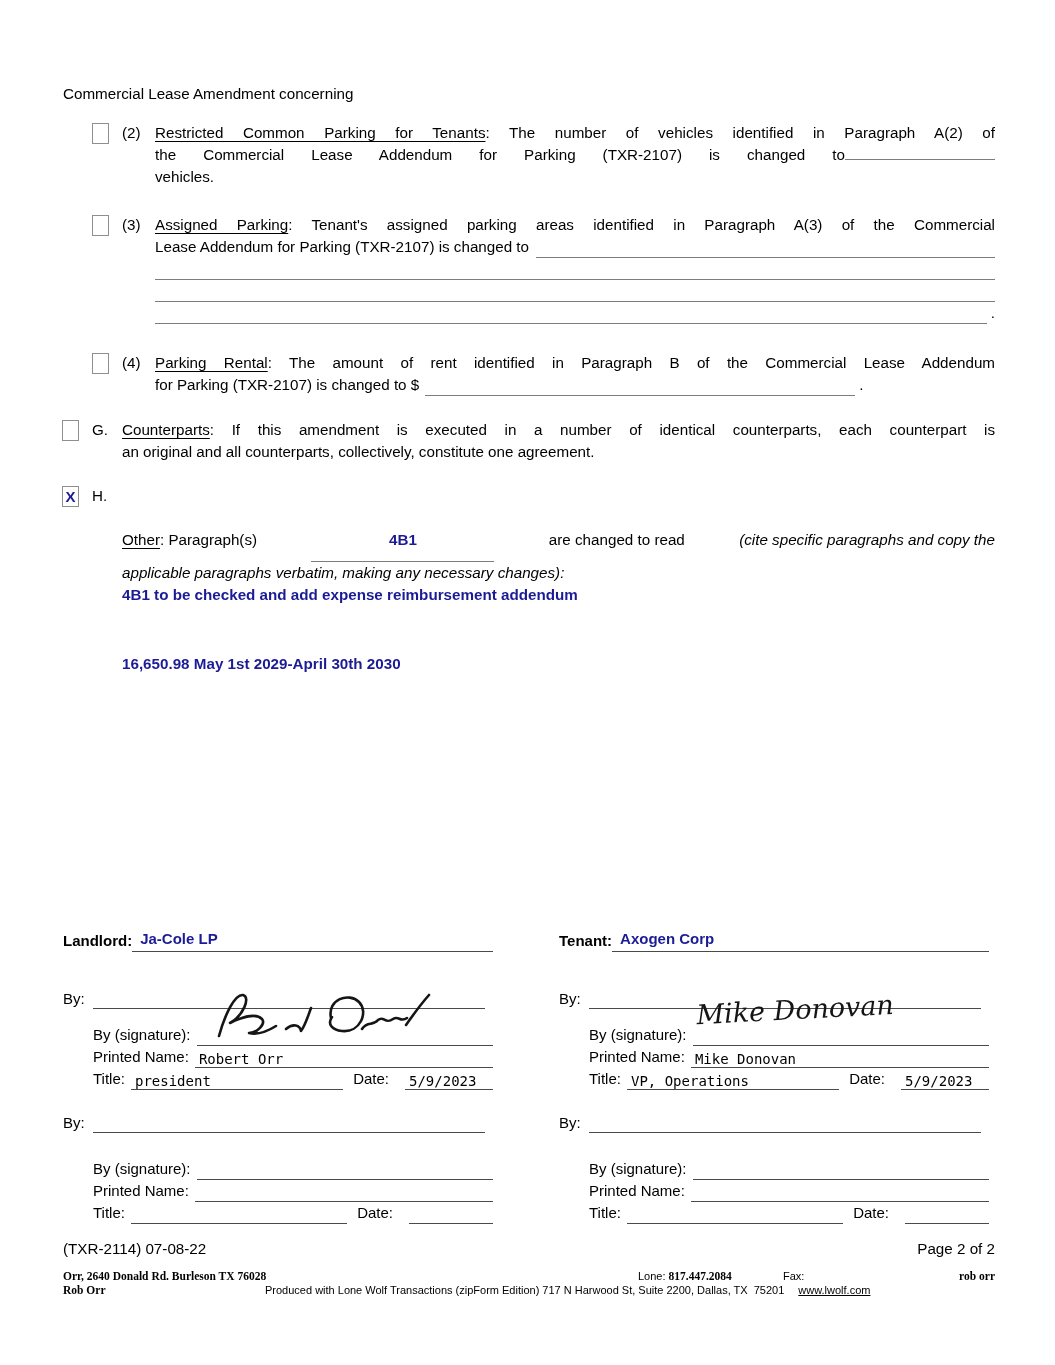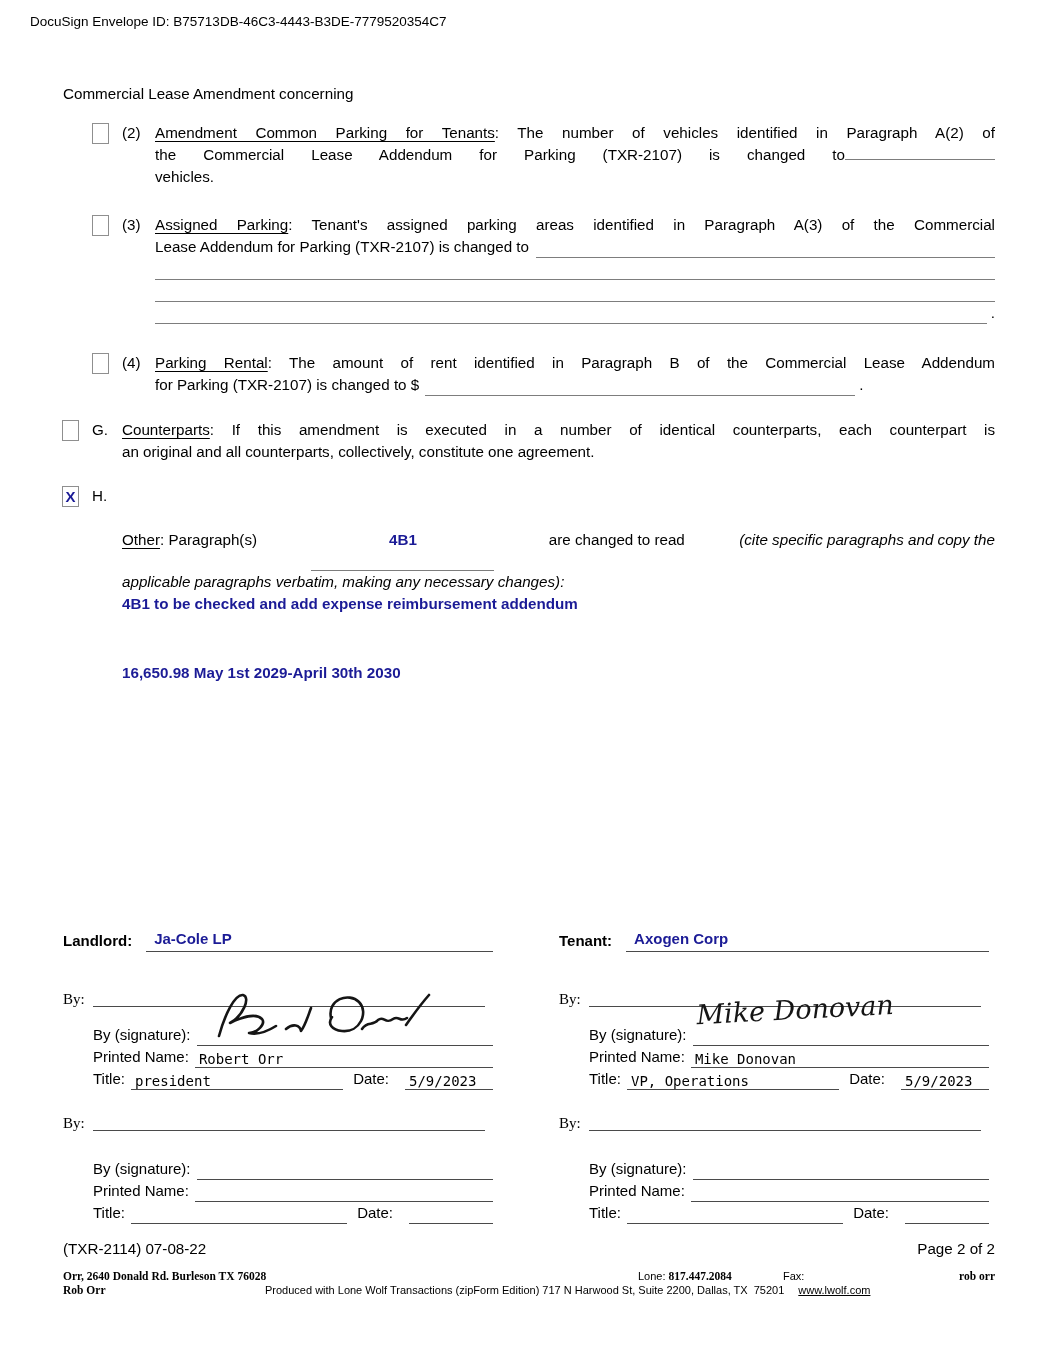--- a/index.html
+++ b/index.html
@@ -29,29 +29,29 @@
   .it{font-style:italic;}
   .fline{display:flex;align-items:flex-end;height:22px;}
   .fgrow{flex:1;border-bottom:1.5px solid var(--linegray);margin-left:7px;height:18px;}
   .blank-inline{display:inline-block;width:150px;border-bottom:1.5px solid var(--linegray);height:14px;}
   .blankrow{display:flex;align-items:flex-end;height:22px;}
   .bl{flex:1;border-bottom:1.5px solid var(--linegray);height:18px;}
   .dot{margin-left:4px;}
   .blank-430{display:inline-block;width:430px;border-bottom:1.5px solid var(--linegray);height:14px;margin-left:6px;}
   .hline1{display:flex;align-items:baseline;justify-content:space-between;white-space:pre;margin-top:44px;}
   .blank4b1{display:inline-block;width:183px;text-align:center;color:var(--blue);font-weight:bold;
-            border-bottom:1.5px solid var(--linegray);padding-bottom:19px;}
+            border-bottom:1.5px solid var(--linegray);padding-bottom:10px;}
   .bluebold{color:var(--blue);font-weight:bold;}
 
   .sigcol{position:absolute;top:930px;width:430px;font-size:15px;line-height:22px;}
   .partyrow{display:flex;align-items:flex-end;height:22px;}
   .plabel{font-weight:bold;}
-  .pname{flex:1;margin-left:14px;border-bottom:1.5px solid var(--sigline);color:var(--blue);
+  .pname{flex:1;border-bottom:1.5px solid var(--sigline);color:var(--blue);
          font-weight:bold;padding:0 0 1px 8px;}
-  .byrow{display:flex;align-items:flex-start;height:22px;margin-top:36px;font-family:Liberation Serif, serif;}
+  .byrow{display:flex;align-items:center;height:22px;margin-top:36px;}
   .byrow.second{margin-top:22px;}
   .byline{flex:1;border-bottom:1.4px solid var(--sigline);margin-left:8px;margin-right:8px;height:18px;}
   .sigblock{margin-top:14px;padding-left:30px;}
   .sigblock.blank{margin-top:24px;}
   .lrow{display:flex;align-items:flex-end;height:22px;position:relative;}
   .lbl{white-space:pre;}
   .fgrow2{flex:1;border-bottom:1.4px solid var(--sigline);height:19px;margin-left:6px;}
   .mono{font-family:"DejaVu Sans Mono",monospace;font-size:14px;}
   .valtext{padding-left:4px;}
   .datelbl{margin-left:10px;}
@@ -70,30 +70,29 @@
   .f-fax{left:720px;}
   .f-agent{right:0;}
   .f-produced{left:202px;}
   .site{text-decoration:underline;margin-left:14px;}
 </style>
 </head>
 <body>
 
 <div class="page">
 
-  <div class="docusign">DocuSign Envelope ID: B75713DB-46C3-4443-B3DE-7779520354C7</div>
 
   <div class="titlerow">
     <span class="tlabel">Commercial Lease Amendment concerning</span>
   </div>
 
   <div class="para" style="top:122px">
     <span class="cb"></span>
     <span class="num">(2)</span>
-    <div class="jline"><span class="u">Amendment Common Parking for Tenants</span><span>: The number of vehicles identified in Paragraph A(2) of</span></div>
+    <div class="jline"><span class="u">Restricted Common Parking for Tenants</span><span>: The number of vehicles identified in Paragraph A(2) of</span></div>
     <div class="jline"><span>the Commercial Lease Addendum for Parking (TXR-2107) is changed to</span><span class="blank-inline"></span></div>
     <div>vehicles.</div>
   </div>
 
   <div class="para" style="top:214px">
     <span class="cb"></span>
     <span class="num">(3)</span>
     <div class="jline"><span class="u">Assigned Parking</span><span>: Tenant's assigned parking areas identified in Paragraph A(3) of the Commercial</span></div>
     <div class="fline">
         <span>Lease Addendum for Parking (TXR-2107) is changed to</span>

